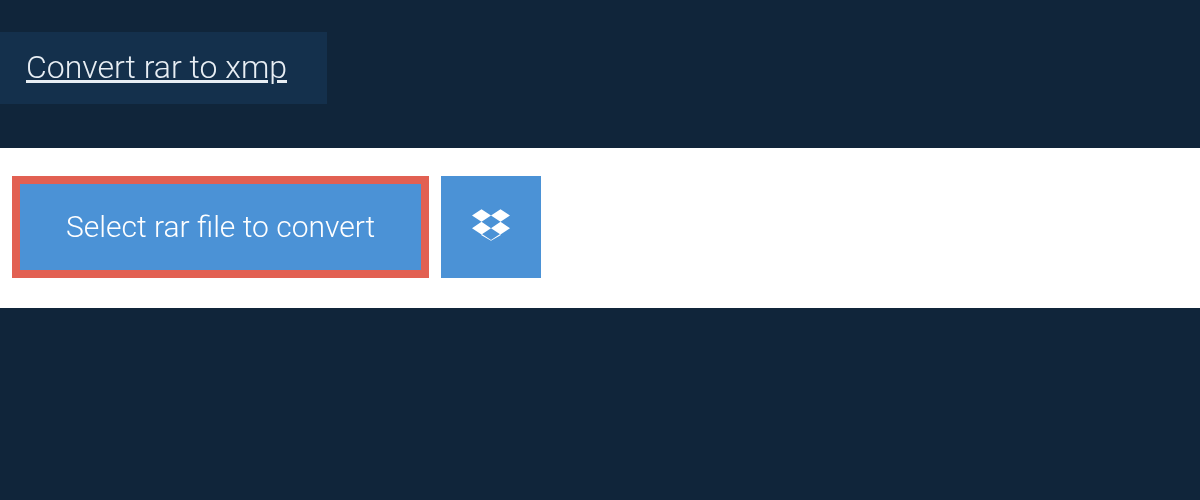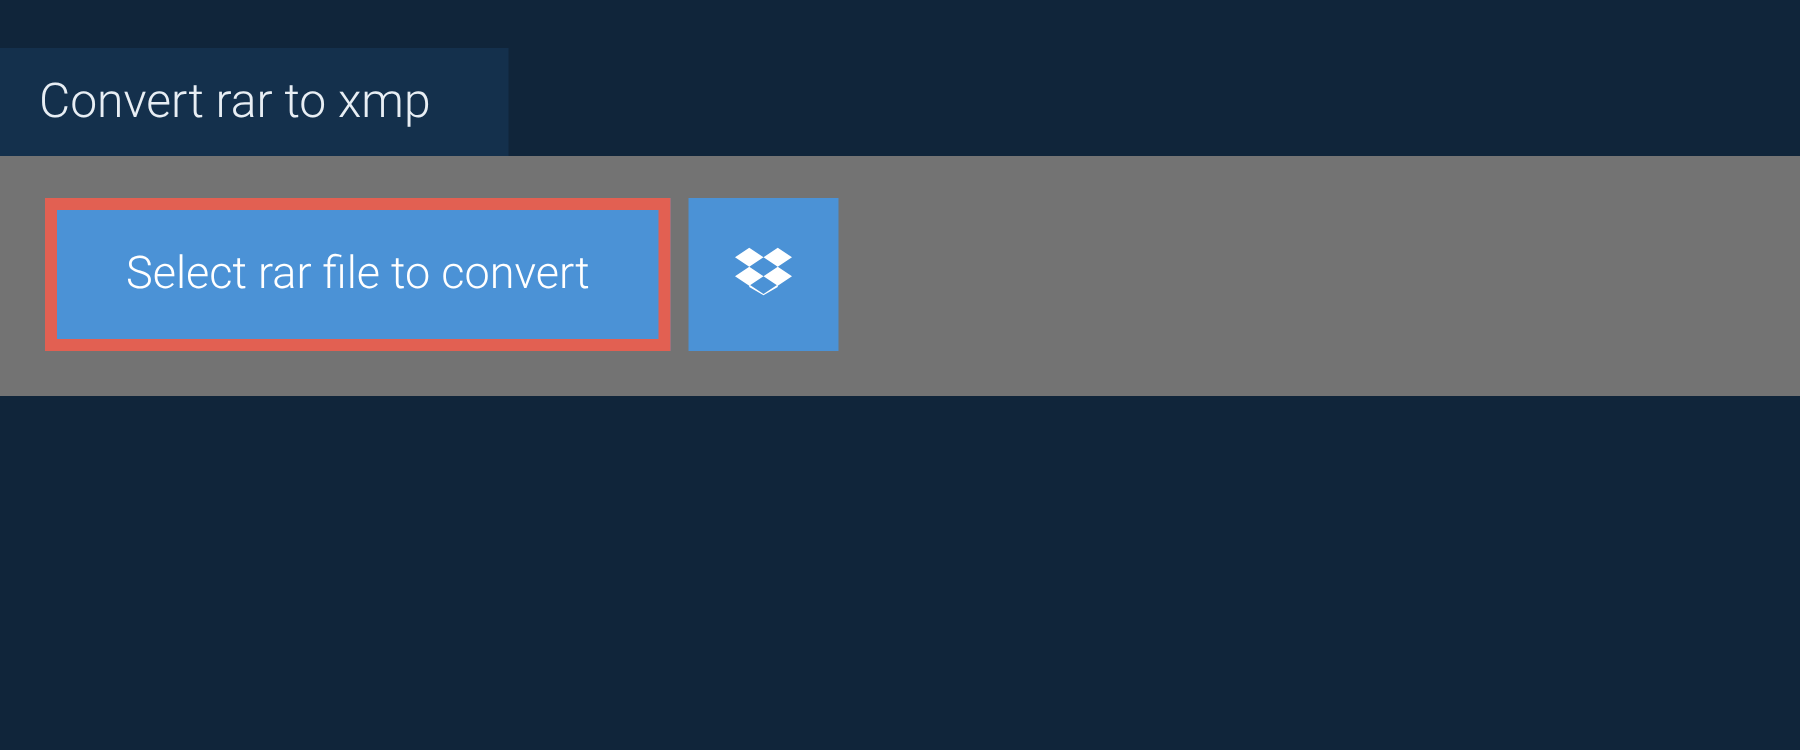--- a/index.html
+++ b/index.html
@@ -11,29 +11,31 @@
       width: 1200px;
       height: 500px;
       background: #10253a;
       font-family: -apple-system, BlinkMacSystemFont, "Segoe UI", Roboto, "Helvetica Neue", Arial, sans-serif;
       font-weight: 300;
       overflow: hidden;
     }
     .tab-header {
       display: inline-block;
       background: #14304c;
-      padding: 16px 52px 18px 26px;
+      padding: 16px 40px 18px 26px;
       color: #e8eef4;
       font-size: 32px;
       font-weight: 300;
       margin-top: 32px;
+      text-decoration: underline;
     }
     .panel {
-      background: #737373;
-      padding: 28px 30px 30px 30px;
+      background: #ffffff;
+      padding: 28px 30px 30px 12px;
+      margin-top: 44px;
     }
     .button-row {
       display: flex;
       gap: 12px;
       align-items: stretch;
     }
     .select-file-button {
       background: #4b92d6;
       color: #ffffff;
       font-size: 30px;

